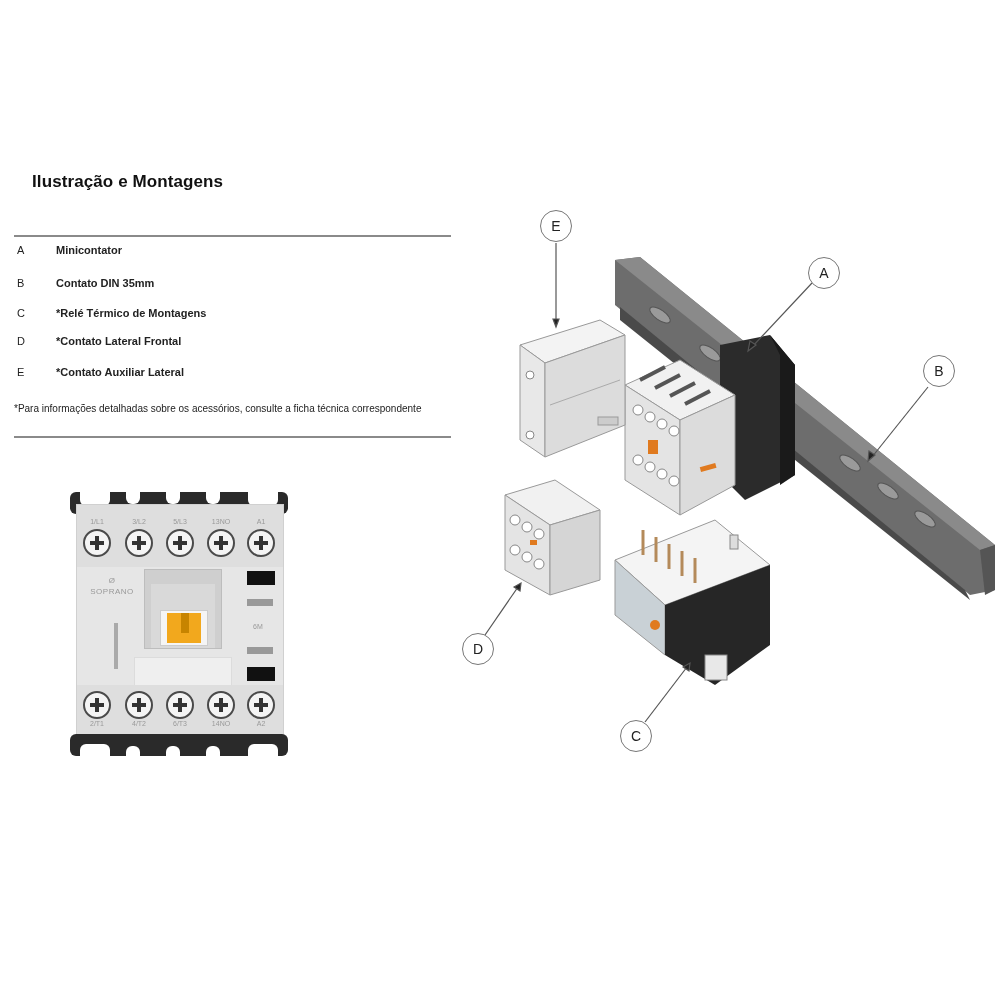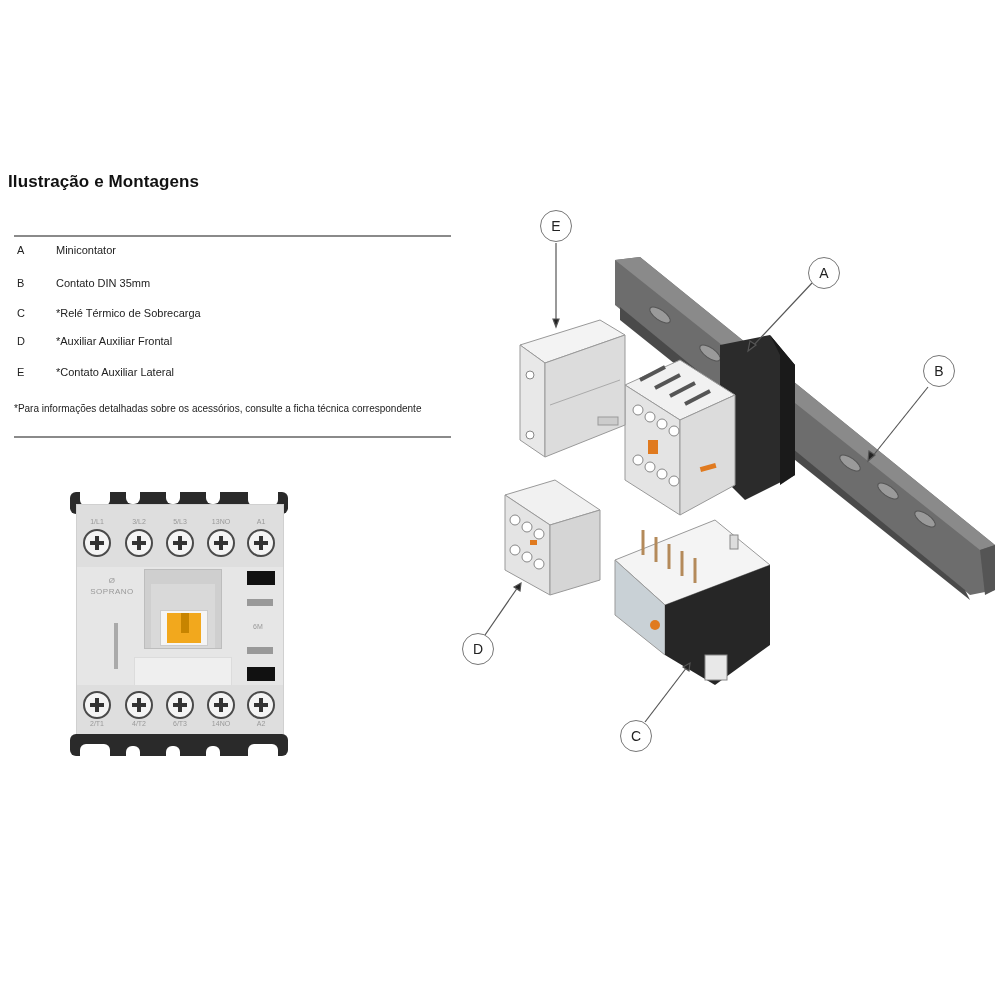--- a/index.html
+++ b/index.html
@@ -1,23 +1,23 @@
 <!DOCTYPE html>
 <html><head>
   <meta charset="utf-8">
   <style>
     html, body { margin: 0; padding: 0; background: #ffffff; }
     body { width: 1000px; height: 1000px; position: relative; overflow: hidden; font-family: "Liberation Sans", sans-serif; color: #111; }
 
-    .title { position: absolute; left: 8px; top: 172px; font-size: 17px; font-weight: bold; color: #111; letter-spacing: 0.1px; }
+    .title { position: absolute; left: 32px; top: 172px; font-size: 17px; font-weight: bold; color: #111; letter-spacing: 0.1px; }
     .rule { position: absolute; left: 14px; width: 437px; height: 2px; background: #8a8a8a; }
     .legend { position: absolute; left: 14px; top: 244px; width: 440px; }
     .legend-row { position: absolute; left: 0; height: 16px; font-size: 11px; color: #222; }
     .legend-key { position: absolute; left: 3px; width: 20px; }
-    .legend-val { position: absolute; left: 42px; white-space: nowrap; }
+    .legend-val { position: absolute; left: 42px; white-space: nowrap; font-weight: bold; }
     .footnote { position: absolute; left: 14px; top: 400px; width: 430px; font-size: 10px; line-height: 17px; color: #222; }
 
     
     .contactor { position: absolute; left: 70px; top: 492px; width: 218px; height: 264px; }
     .rail-top, .rail-bot { position: absolute; left: 0; width: 218px; height: 22px; background: #2a2a2a; border-radius: 6px; }
     .rail-top { top: 0; }
     .rail-bot { bottom: 0; }
     .notch { position: absolute; background: #fff; border-radius: 0 0 6px 6px; }
     .rail-bot .notch { border-radius: 6px 6px 0 0; }
     .body-face { position: absolute; left: 6px; top: 12px; width: 206px; height: 240px; background: #e6e6e6; border: 1px solid #d0d0d0; }
@@ -53,25 +53,25 @@
   <div class="legend-row" style="top:0">
     <span class="legend-key">A</span>
     <span class="legend-val">Minicontator</span>
   </div>
   <div class="legend-row" style="top:33px">
     <span class="legend-key">B</span>
     <span class="legend-val">Contato DIN 35mm</span>
   </div>
   <div class="legend-row" style="top:63px">
     <span class="legend-key">C</span>
-    <span class="legend-val">*Relé Térmico de Sobrecarga</span>
+    <span class="legend-val">*Relé Térmico de Montagens</span>
   </div>
   <div class="legend-row" style="top:91px">
     <span class="legend-key">D</span>
-    <span class="legend-val">*Auxiliar Auxiliar Frontal</span>
+    <span class="legend-val">*Contato Lateral Frontal</span>
   </div>
   <div class="legend-row" style="top:122px">
     <span class="legend-key">E</span>
     <span class="legend-val">*Contato Auxiliar Lateral</span>
   </div>
 </div>
 <div class="footnote">*Para informações detalhadas sobre os acessórios, consulte a ficha técnica correspondente</div>
 <div class="rule" style="top:436px"></div>
 
 <div class="contactor">

